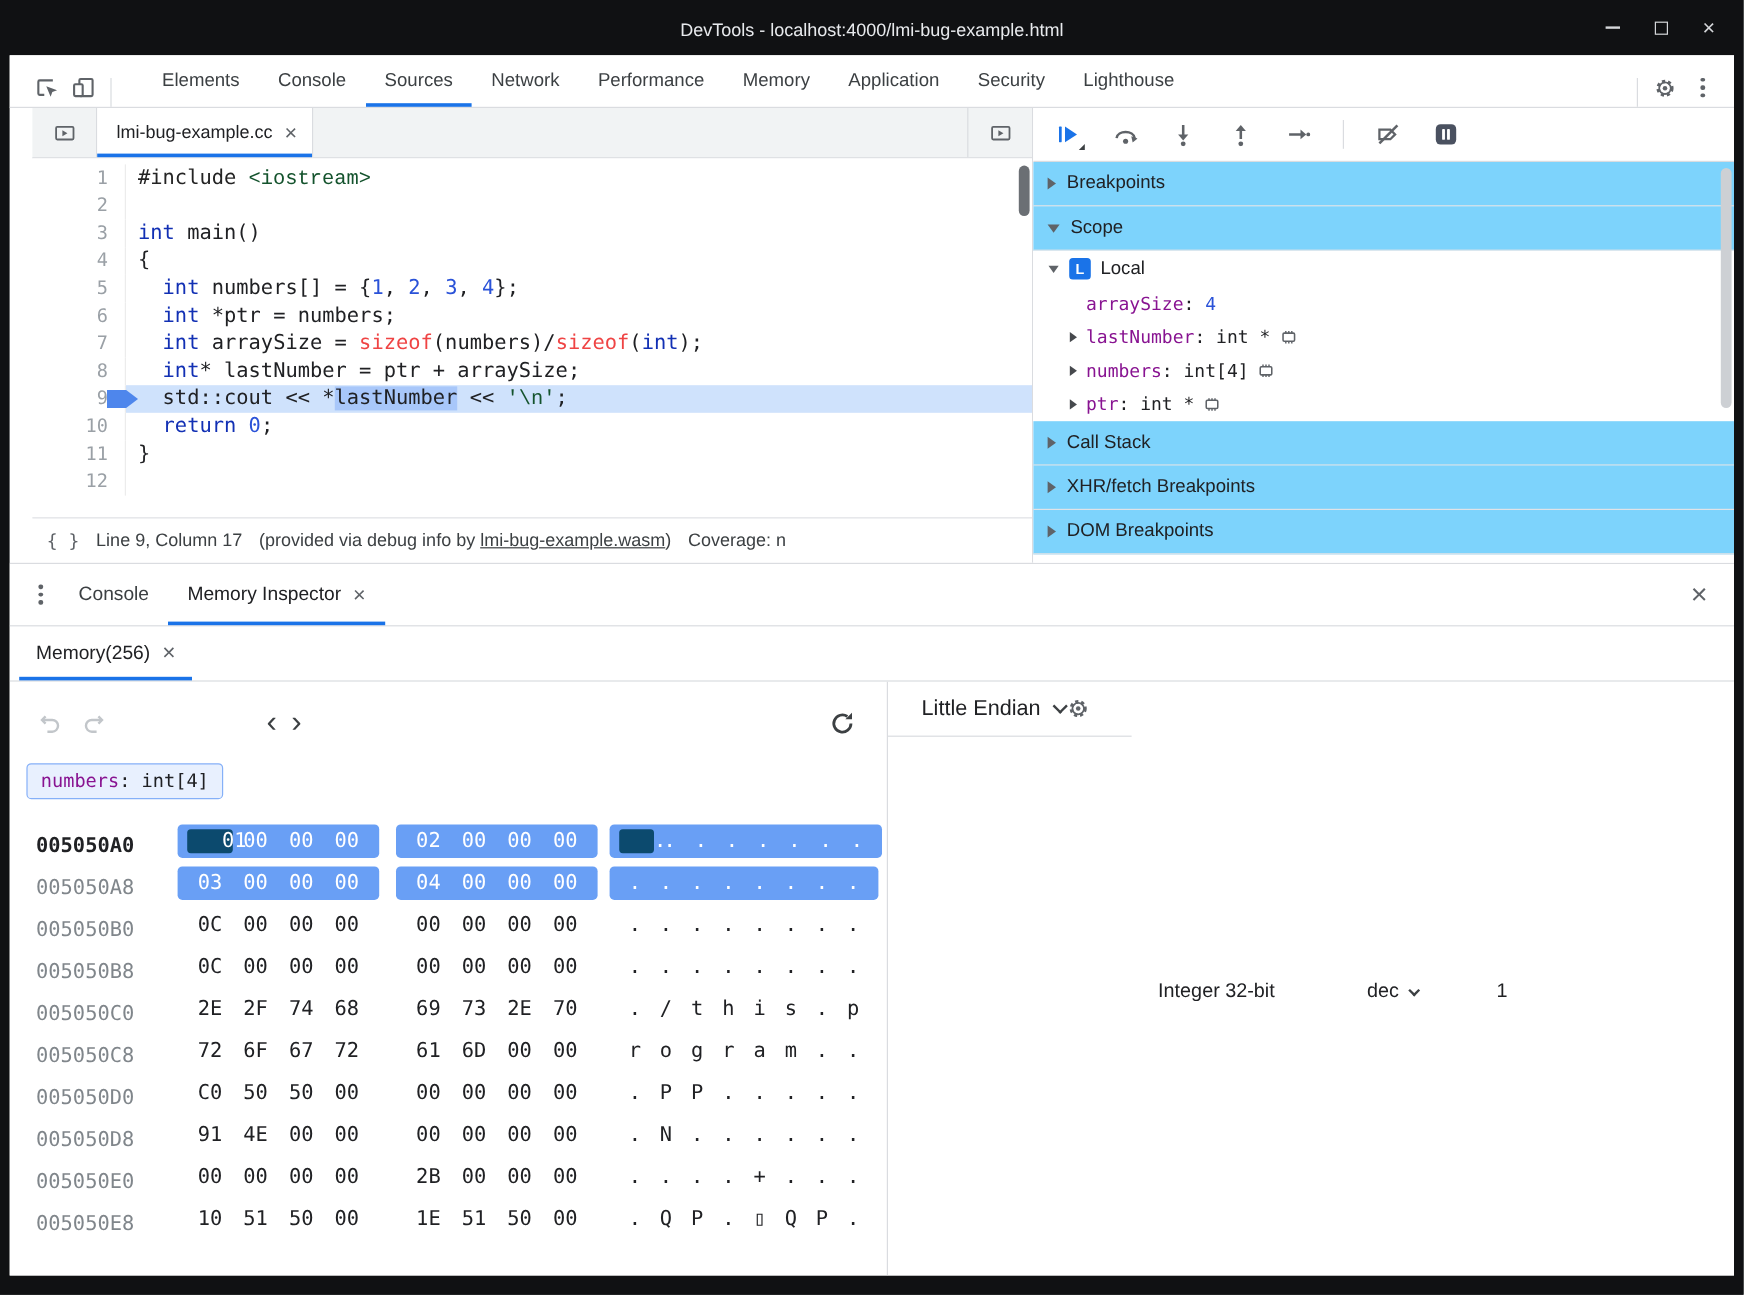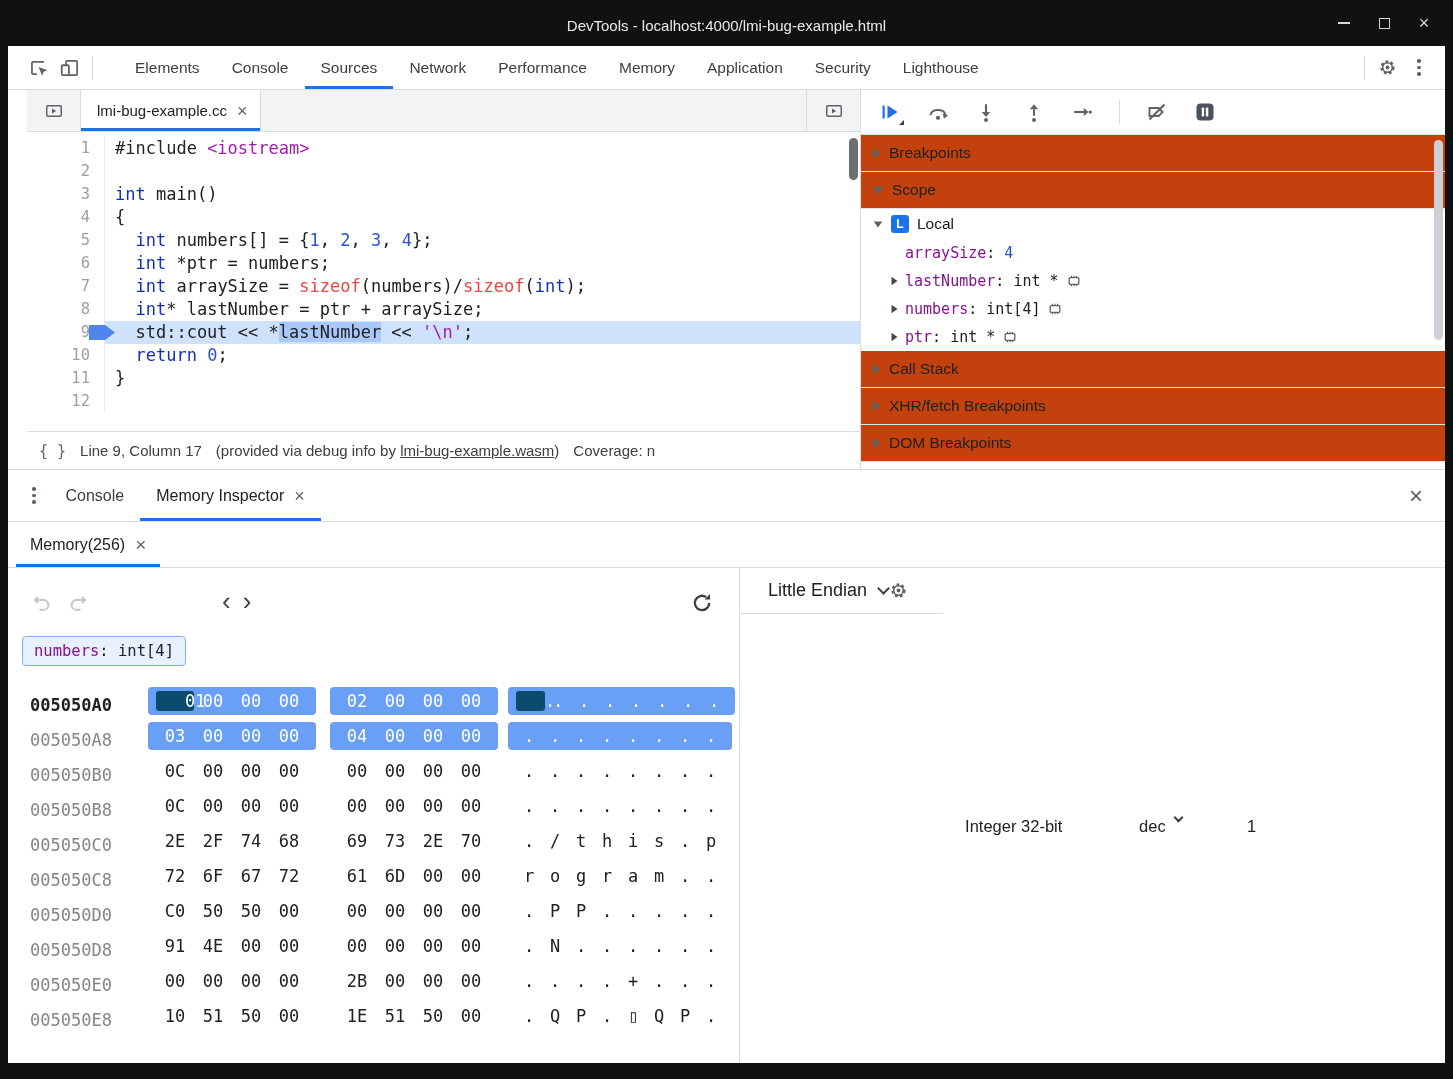--- a/index.html
+++ b/index.html
@@ -9,21 +9,21 @@
   .titlebar { height:46px; position:relative; display:flex; align-items:center; justify-content:center; color:#e8eaed; font-size:15px; padding-top:4px; }
   .win-controls { position:absolute; right:14px; top:16px; display:flex; gap:26px; align-items:center; color:#d5d7da; }
   .wc { display:inline-flex; align-items:center; justify-content:center; width:14px; height:14px; cursor:default; }
   .wc.min i { width:12px; border-bottom:2px solid #d5d7da; display:block; }
   .wc.max i { width:11px; height:11px; border:1.8px solid #d5d7da; display:block; }
   .wc.close { font-size:18px; line-height:14px; }
 
   .app { flex:1; background:#fff; display:flex; flex-direction:column; overflow:hidden; }
 
   
-  .main-toolbar { height:44px; flex:none; display:flex; align-items:center; border-bottom:1px solid #dadce0; background:#fff; padding-left:14px; }
+  .main-toolbar { height:44px; flex:none; display:flex; align-items:flex-end; border-bottom:1px solid #dadce0; background:#fff; padding-left:14px; }
   .tool-btn { width:32px; height:32px; display:inline-flex; align-items:center; justify-content:center; flex:none; }
   .vdiv { width:1px; height:24px; background:#dadce0; margin:0 6px; flex:none; }
   .main-tab-strip { display:flex; height:100%; margin-left:20px; }
   .main-tab { padding:0 16px; display:flex; align-items:center; font-size:15.5px; color:#3c4043; position:relative; white-space:nowrap; }
   .main-tab.active::after { content:""; position:absolute; left:0; right:0; bottom:0; height:3px; background:#1a73e8; }
   .push-right { margin-left:auto; }
   .kebab { display:inline-flex; flex-direction:column; gap:3px; align-items:center; justify-content:center; }
   .kebab i { width:3.5px; height:3.5px; border-radius:50%; background:#5f6368; }
 
   
@@ -42,38 +42,38 @@
   .code-line { display:flex; height:23px; position:relative; }
   .gutter { width:78px; flex:none; text-align:right; padding-right:14px; color:#9aa0a6; font-family:"DejaVu Sans Mono", monospace; font-size:15.5px; line-height:23px; border-right:1px solid #ececec; }
   .code-content { flex:1; padding-left:10px; white-space:pre; font-family:"DejaVu Sans Mono", monospace; font-size:17px; line-height:23px; color:#202124; }
   .code-line.exec .code-content { background:#cfe2fc; }
   .exec-marker { position:absolute; left:62px; top:4px; width:26px; height:15px; background:#4e86ec; clip-path:polygon(0 0,62% 0,100% 50%,62% 100%,0 100%); }
   .tok-pln { color:#202124; }
   .tok-pre { color:#242424; }
   .tok-kw  { color:#1230b4; }
   .tok-kw2 { color:#ef4444;text-align:right; }
   .tok-num { color:#2a52d8; }
-  .tok-str { color:#a21caf; }
+  .tok-str { color:#14532d;font-family:Liberation Mono, monospace; }
   .tok-sel { background:#a8c7fa; color:#202124; }
   .ed-scroll-thumb { position:absolute; right:2px; top:6px; width:9px; height:42px; background:#6b6f74; border-radius:5px; }
 
   .status-bar { height:38px; flex:none; border-top:1px solid #dadce0; display:flex; align-items:center; padding:0 12px; font-size:15px; color:#3c4043; overflow:hidden; white-space:nowrap; }
   .braces { font-family:"DejaVu Sans Mono", monospace; color:#5f6368; font-size:15px; margin-right:14px; }
   .prov { margin-left:14px; }
   .wasm-link { color:#3c4043; text-decoration:underline; }
   .cov { margin-left:14px; }
 
   
   .debugger-pane { flex:1; display:flex; flex-direction:column; position:relative; overflow:hidden; background:#fff; }
   .debug-toolbar { height:45px; flex:none; border-bottom:1px solid #dadce0; display:flex; align-items:center; padding-left:18px; gap:26px; }
   .dbg-btn { width:22px; height:22px; display:inline-flex; align-items:center; justify-content:center; position:relative; flex:none; }
   .dbg-btn .corner { position:absolute; right:-3px; bottom:-2px; width:0; height:0; border-left:5px solid transparent; border-bottom:5px solid #3c4043; }
   .debug-toolbar .vdiv { margin:0 0; }
 
-  .sect { height:37px; display:flex; align-items:center; gap:9px; padding-left:12px; font-size:15.5px; color:#202124; border-bottom:1px solid #e0e3e7; background:#c2410c; }
+  .sect { height:37px; display:flex; align-items:center; gap:9px; padding-left:12px; font-size:15.5px; color:#202124; border-bottom:1px solid #e0e3e7; background:#7dd3fc; }
   .tri-r { width:0; height:0; border-top:5px solid transparent; border-bottom:5px solid transparent; border-left:7px solid #5f6368; }
   .tri-d { width:0; height:0; border-left:5px solid transparent; border-right:5px solid transparent; border-top:7px solid #5f6368; }
   .scope-body { background:#fff; }
   .scope-local-row { height:30px; display:flex; align-items:center; gap:8px; padding-left:12px; font-size:15.5px; color:#202124; }
   .local-badge { width:18px; height:18px; background:#1a73e8; color:#fff; border-radius:3px; font-size:12px; font-weight:bold; display:inline-flex; align-items:center; justify-content:center; }
   .scope-var { height:28px; display:flex; align-items:center; padding-left:30px; font-family:"DejaVu Sans Mono", monospace; font-size:15px; }
   .scope-var .expander { margin-right:7px; transform:scale(.85); border-left-color:#46494d; }
   .scope-var .expander.hidden { visibility:hidden; }
   .var-name { color:#881391; }
   .var-colon { color:#202124; white-space:pre; }
@@ -123,21 +123,21 @@
   .sel { background:#0c4a6e; border-radius:3px;padding-left:29px; }
 
   .value-pane { flex:1; display:flex; overflow:hidden; }
   .vp-header { height:46px; flex:none; border-bottom:1px solid #dadce0; display:flex; align-items:center; padding-left:28px; }
   .endian { font-size:18px; color:#202124; display:inline-flex; align-items:center; gap:12px; }
   .chev-down { width:9px; height:9px; border-right:2px solid #3c4043; border-bottom:2px solid #3c4043; transform:rotate(45deg); margin-top:-5px; }
   .chev-down.small { width:7px; height:7px; margin-top:-3px; }
   .vp-gear { margin-left:auto; margin-right:34px; display:inline-flex; }
   .vp-row { display:flex; align-items:center; margin:22px 0 0 22px; font-size:16.5px; color:#202124; }
   .vp-type { width:174px; }
-  .vp-format { width:108px; display:inline-flex; gap:9px; color:#202124; }
+  .vp-format { width:108px; display:inline-flex; align-items:center; gap:9px; color:#202124; }
 </style>
 </head>
 <body>
 
 <div class="window">
   <div class="titlebar">
     <span class="title">DevTools - localhost:4000/lmi-bug-example.html</span>
     <div class="win-controls">
       <span class="wc min">
           <i></i>

